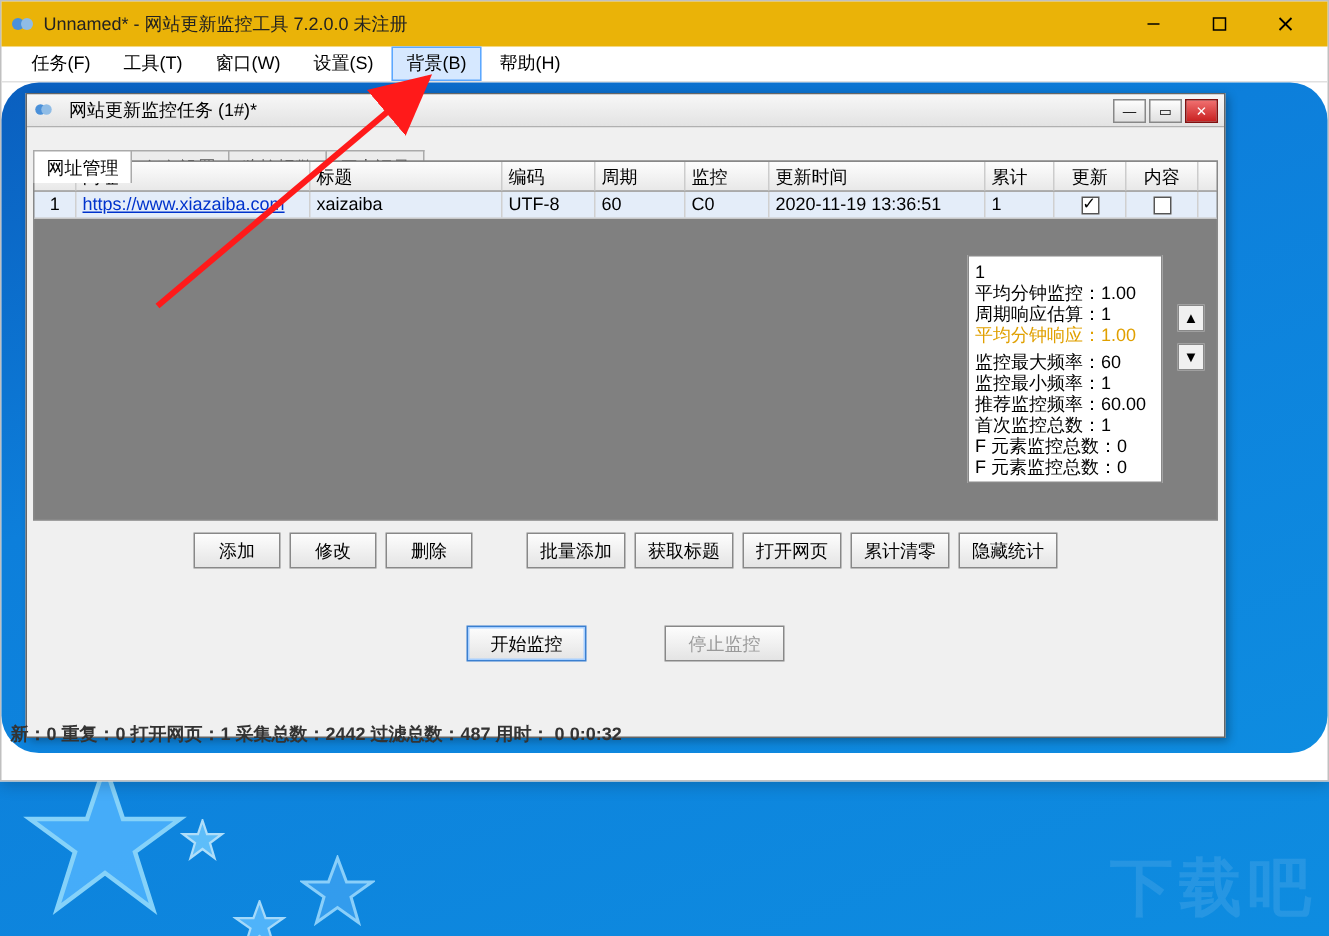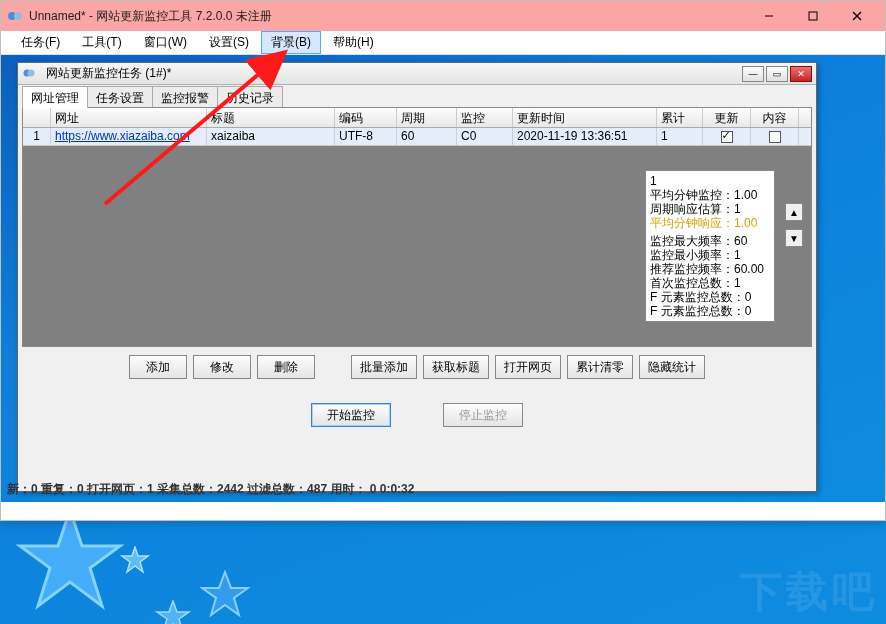--- a/index.html
+++ b/index.html
@@ -3,42 +3,42 @@
 <meta charset="utf-8">
 <style>
 * { box-sizing: border-box; margin: 0; padding: 0; font-family: "Microsoft YaHei", SimSun, sans-serif; font-size: 12px; }
 body { width: 886px; height: 624px; background: linear-gradient(160deg, #0a5fbf 0%, #0d7fdb 40%, #0e8ce0 100%); overflow: hidden; position: relative; }
 
 
 .star { position: absolute; opacity: 0.85; }
 
 
 .app-window { position: absolute; left: 0; top: 0; width: 886px; height: 521px; background: #fff; border: 1px solid #c0c0c0; box-shadow: 0 2px 10px rgba(0,0,0,0.2); }
-.titlebar { height: 30px; display: flex; align-items: center; padding: 2px 6px; background: #fca5a5; }
+.titlebar { height: 30px; display: flex; align-items: center; padding: 2px 6px; background: #eab308; }
 .titlebar-icon { width: 16px; height: 16px; margin-right: 6px; display: inline-block; }
 .titlebar-text { flex: 1; font-size: 12px; color: #222; }
 .win-ctrls { display: flex; }
 .win-btn { width: 44px; height: 28px; display: flex; align-items: center; justify-content: center; cursor: pointer; }
 
 .menubar { height: 24px; display: flex; align-items: center; padding: 0 10px; gap: 2px; border-bottom: 1px solid #e0e0e0; }
 .menu-item { padding: 3px 10px; cursor: pointer; }
 .menu-item.highlight { background: #d6e8ff; border: 1px solid #5ca8ff; padding: 2px 9px; }
 
-.desktop-area { position: absolute; left: 0; right: 0; top: 54px; bottom: 18px; background: linear-gradient(160deg, #0a5fbf 0%, #0d7fdb 40%, #0e8ce0 100%); }
+.desktop-area { position: absolute; left: 0; right: 0; top: 54px; bottom: 18px; background: linear-gradient(160deg, #0a5fbf 0%, #0d7fdb 40%, #0e8ce0 100%); border-radius: 25px; }
 
 
 .child-window { position: absolute; left: 16px; top: 7px; width: 800px; height: 430px; background: #f0f0f0; border: 1px solid #666; box-shadow: 2px 2px 6px rgba(0,0,0,0.3); }
 .child-title { height: 22px; background: linear-gradient(#f7f7f7, #e3e3e3); display: flex; align-items: center; padding: 0 4px; border-bottom: 1px solid #b0b0b0; }
 .child-title-text { flex: 1; font-size: 12px; padding-left: 2px; }
 .child-ctrls { display: flex; gap: 2px; }
 .child-btn { width: 22px; height: 16px; border: 1px solid #888; display: flex; align-items: center; justify-content: center; font-size: 9px; background: linear-gradient(#fdfdfd,#e0e0e0); cursor: pointer; }
 .child-btn.red { background: linear-gradient(#f07070,#c82020); color: #fff; border-color: #801010; }
 
 .tabs { height: 22px; display: flex; padding-left: 4px; background: #f0f0f0; }
-.tab { padding: 3px 8px 2px; border: 1px solid #aaa; border-bottom: none; background: #ececec; position: relative; top: 1px; cursor: pointer; margin-right: -1px; text-align: center; }
+.tab { padding: 3px 8px 2px; border: 1px solid #aaa; border-bottom: none; background: #ececec; position: relative; top: 15px; cursor: pointer; margin-right: -1px; text-align: center; }
 .tab.active { background: #fff; z-index: 2; }
 
 .grid-wrap { border: 1px solid #888; margin: 0 4px; background: #808080; height: 240px; position: relative; }
 .grid-header { display: flex; background: linear-gradient(#fdfdfd,#e8e8e8); border-bottom: 1px solid #aaa; height: 20px; }
 .gh { border-right: 1px solid #ccc; padding: 2px 4px; overflow: hidden; white-space: nowrap; font-size: 12px; }
 .grid-row { display: flex; background: #e4edf9; height: 18px; border-bottom: 1px solid #c8c8c8; }
 .gc { border-right: 1px solid #d0d0d0; padding: 1px 4px; overflow: hidden; white-space: nowrap; font-size: 12px; }
 .gc a { color: #0033cc; text-decoration: underline; }
 .chk { width: 12px; height: 12px; border: 1px solid #555; display: inline-block; background: #fff; vertical-align: middle; position: relative; }
 .chk.checked::after { content: "✓"; position: absolute; left: 0; top: -3px; font-size: 11px; }
@@ -193,21 +193,21 @@
         <div class="btn">修改</div>
         <div class="btn">删除</div>
         <div style="width:24px"></div>
         <div class="btn">批量添加</div>
         <div class="btn">获取标题</div>
         <div class="btn">打开网页</div>
         <div class="btn">累计清零</div>
         <div class="btn">隐藏统计</div>
       </div>
 
-      <div class="btn-row" style="margin-top:24px">
+      <div class="btn-row" style="margin-top:38px">
         <div class="btn primary" style="min-width:80px">开始监控</div>
         <div style="width:40px"></div>
         <div class="btn disabled" style="min-width:80px">停止监控</div>
       </div>
     </div>
 
     <div class="status-line">新：0  重复：0 打开网页：1  采集总数：2442  过滤总数：487  用时： 0 0:0:32</div>
   </div>
 </div>
 

